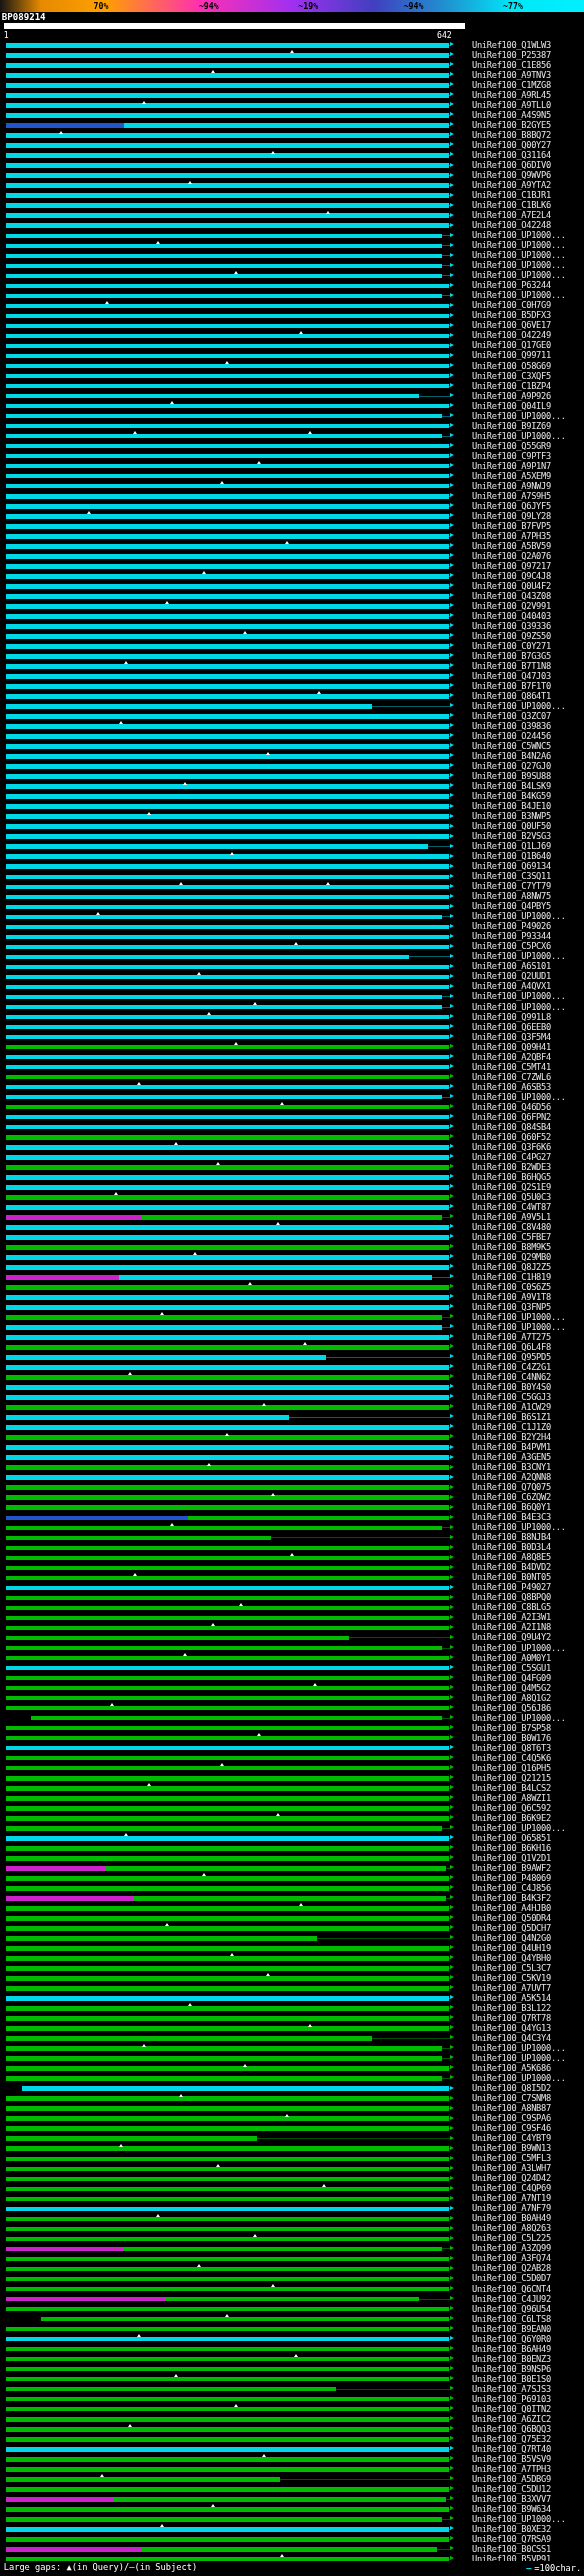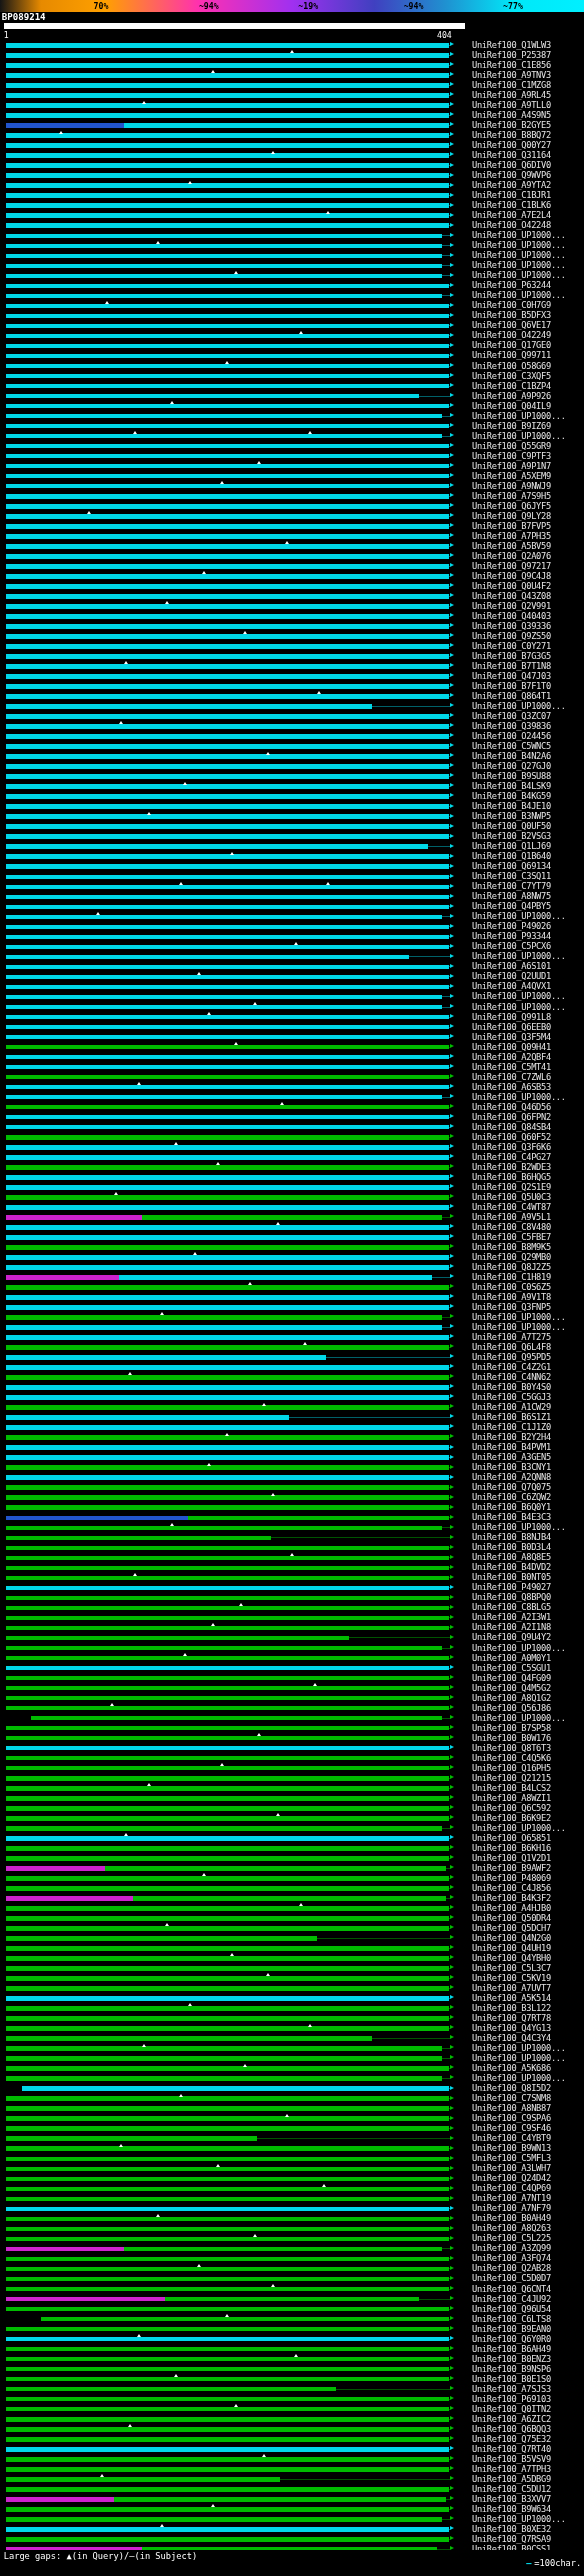--- a/index.html
+++ b/index.html
@@ -21,21 +21,21 @@
   .plot{position:absolute;left:3.7px;top:0;bottom:0;width:461px;}
   .track{position:absolute;top:50%;height:0.9px;opacity:.45;}
   .seg{position:absolute;top:50%;height:4.6px;margin-top:-1.8px;}
   .arrow{position:absolute;top:50%;margin-top:-2.7px;width:0;height:0;
          border-top:2.7px solid transparent;border-bottom:2.7px solid transparent;border-left:4.6px solid #fff;}
   .gap{position:absolute;top:50%;margin-top:-4.6px;width:0;height:0;
        border-left:2.3px solid transparent;border-right:2.3px solid transparent;border-bottom:3.7px solid #fff;}
   .rlabel{position:absolute;left:472px;top:50%;transform:translateY(-50%);
           font-size:8.7px;color:#e6e6e6;white-space:nowrap;letter-spacing:-0.3px;}
   
-  .footer{position:absolute;bottom:0;left:0;width:585px;height:26px;font-size:8.7px;line-height:12.8px;
+  .footer{position:absolute;bottom:0;left:0;width:585px;height:15px;font-size:8.7px;line-height:12.8px;
           display:flex;justify-content:space-between;padding:0 3.7px;box-sizing:border-box;background:#000;}
   .legend-dash{color:#00dcee;font-weight:bold;margin-right:2.7px;}
   .footer-right{display:flex;align-items:center;}
 </style>
 </head>
 <body>
 
 <div class="scale" style="background: linear-gradient(to right, rgb(21, 21, 21) 0%, rgb(231, 138, 0) 7%, rgb(255, 160, 0) 18%, rgb(255, 48, 176) 34%, rgb(160, 48, 240) 50%, rgb(64, 64, 192) 64%, rgb(32, 144, 208) 76%, rgb(0, 232, 248) 88%, rgb(0, 240, 255) 100%);">
   <span class="scale-label" style="left:16%">70%</span>
   <span class="scale-label" style="left:34%">~94%</span>
@@ -43,21 +43,21 @@
   <span class="scale-label" style="left:69%">~94%</span>
   <span class="scale-label" style="left:86%">~77%</span>
 </div>
 
 <div class="qname">BP089214</div>
 <div class="qbar-row">
   <div class="qbar"></div>
 </div>
 <div class="qnums">
   <span class="qstart">1</span>
-  <span class="qend">404</span>
+  <span class="qend">642</span>
 </div>
 
 <div id="rows">
     <div class="row">
       <div class="plot">
         <div class="track" style="left: 0.5%; width: 96.3%; background: rgb(0, 216, 232);"></div>
         <div class="seg" style="left: 0.5%; width: 96%; background: rgb(0, 216, 232);"></div>
         <div class="arrow" style="left: 96.8%; border-left-color: rgb(0, 216, 232);"></div>
       </div>
       <div class="rlabel">UniRef100_Q1WLW3</div>

